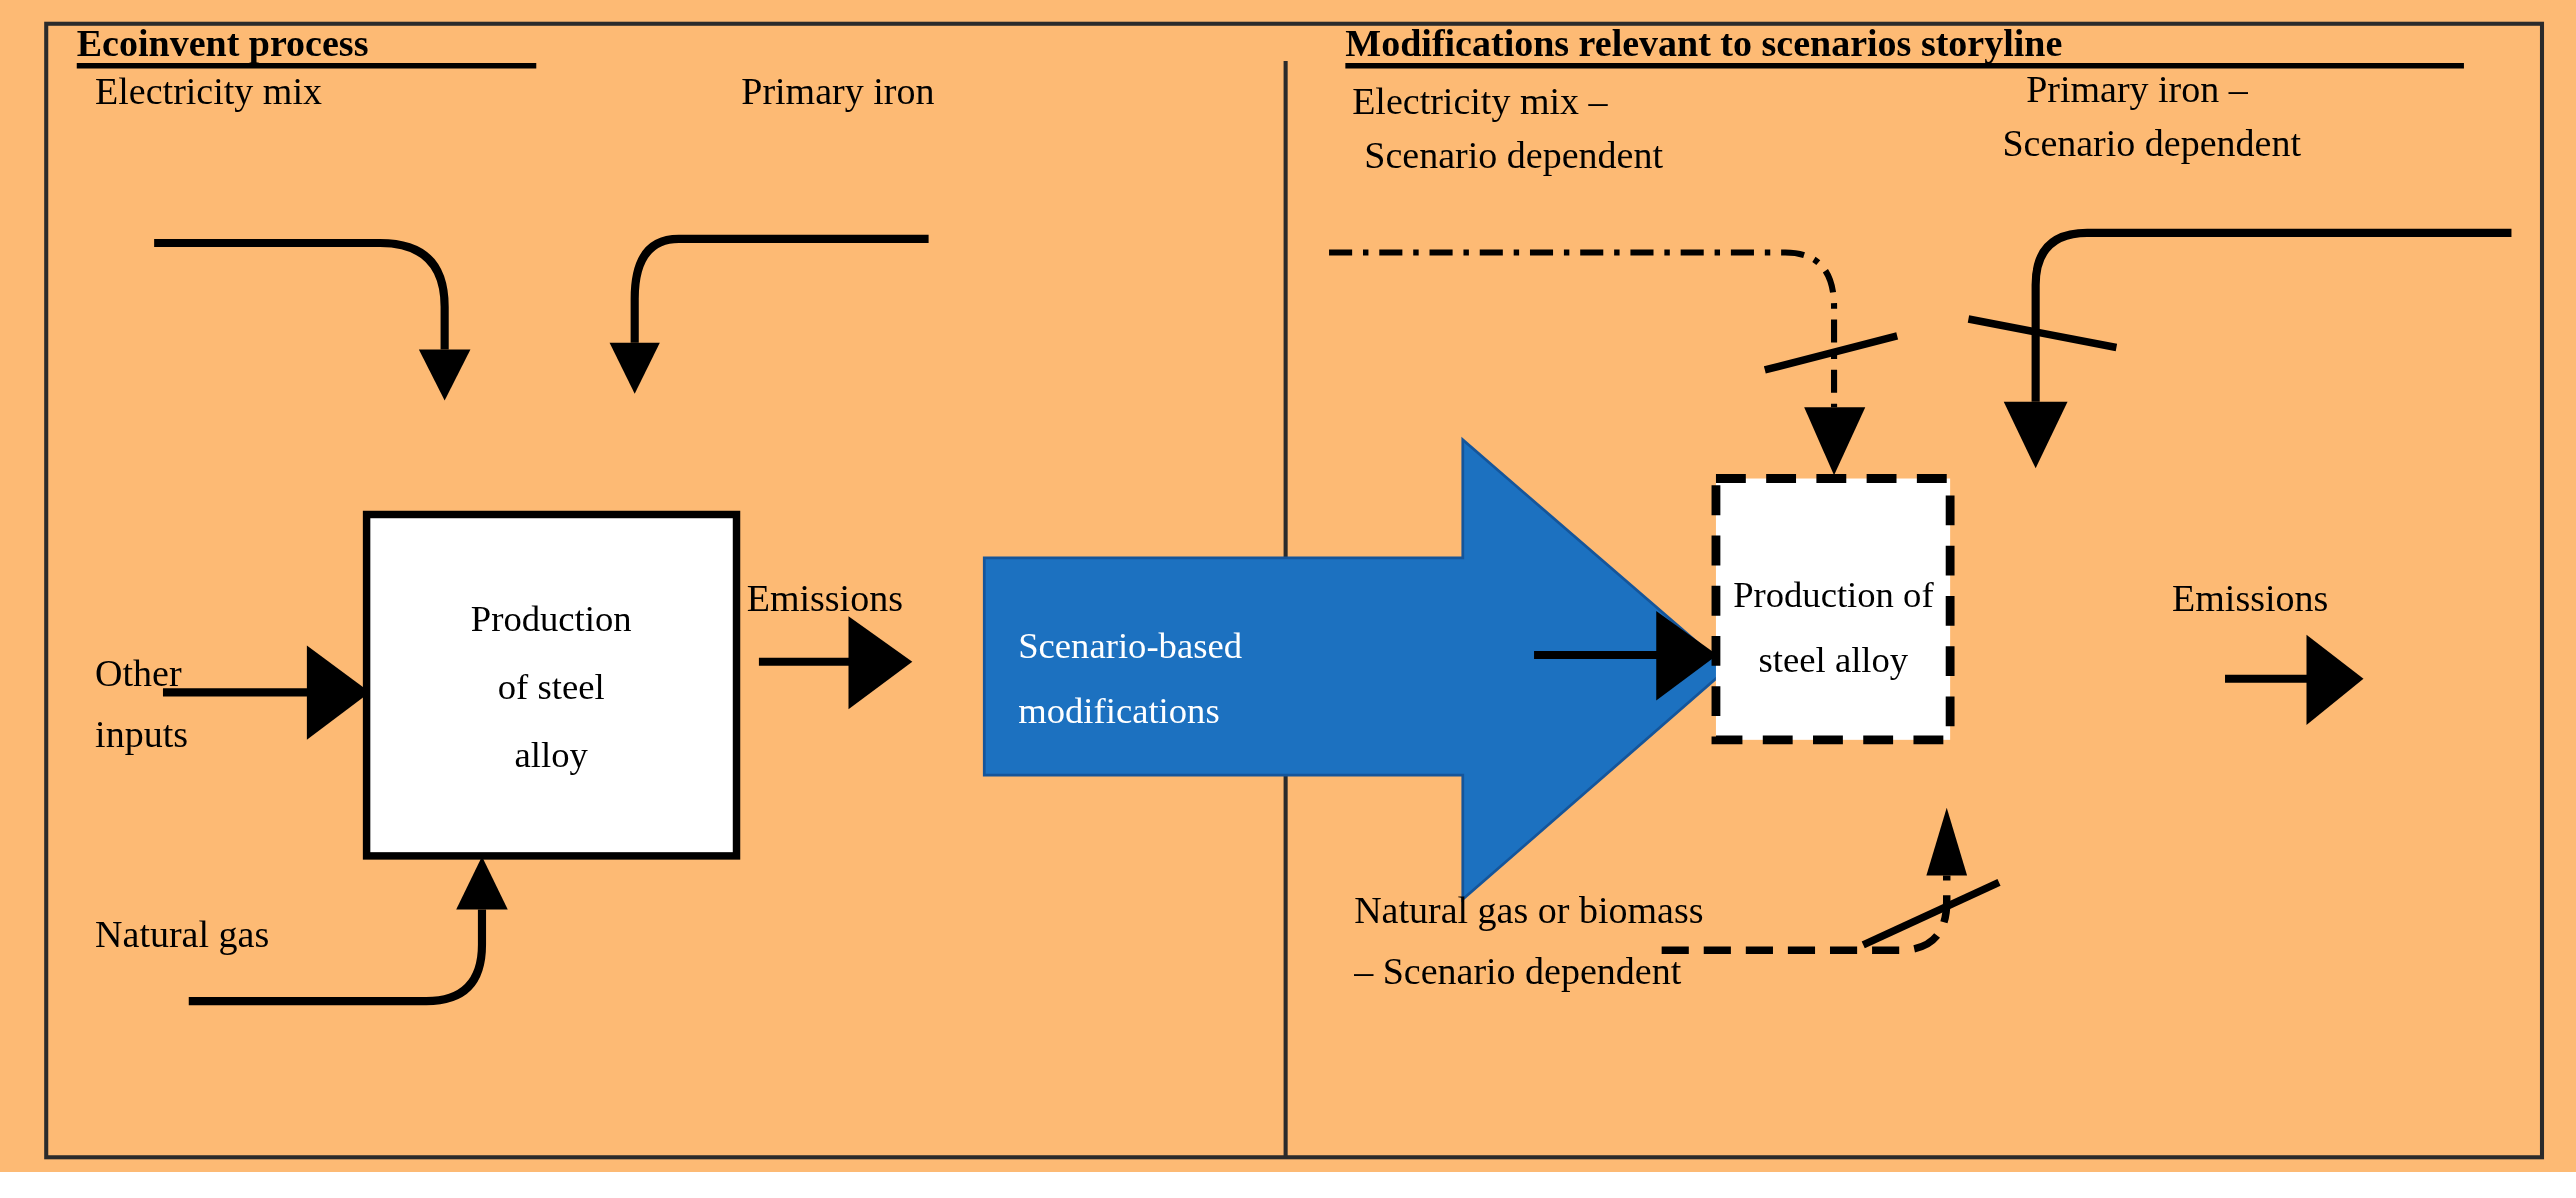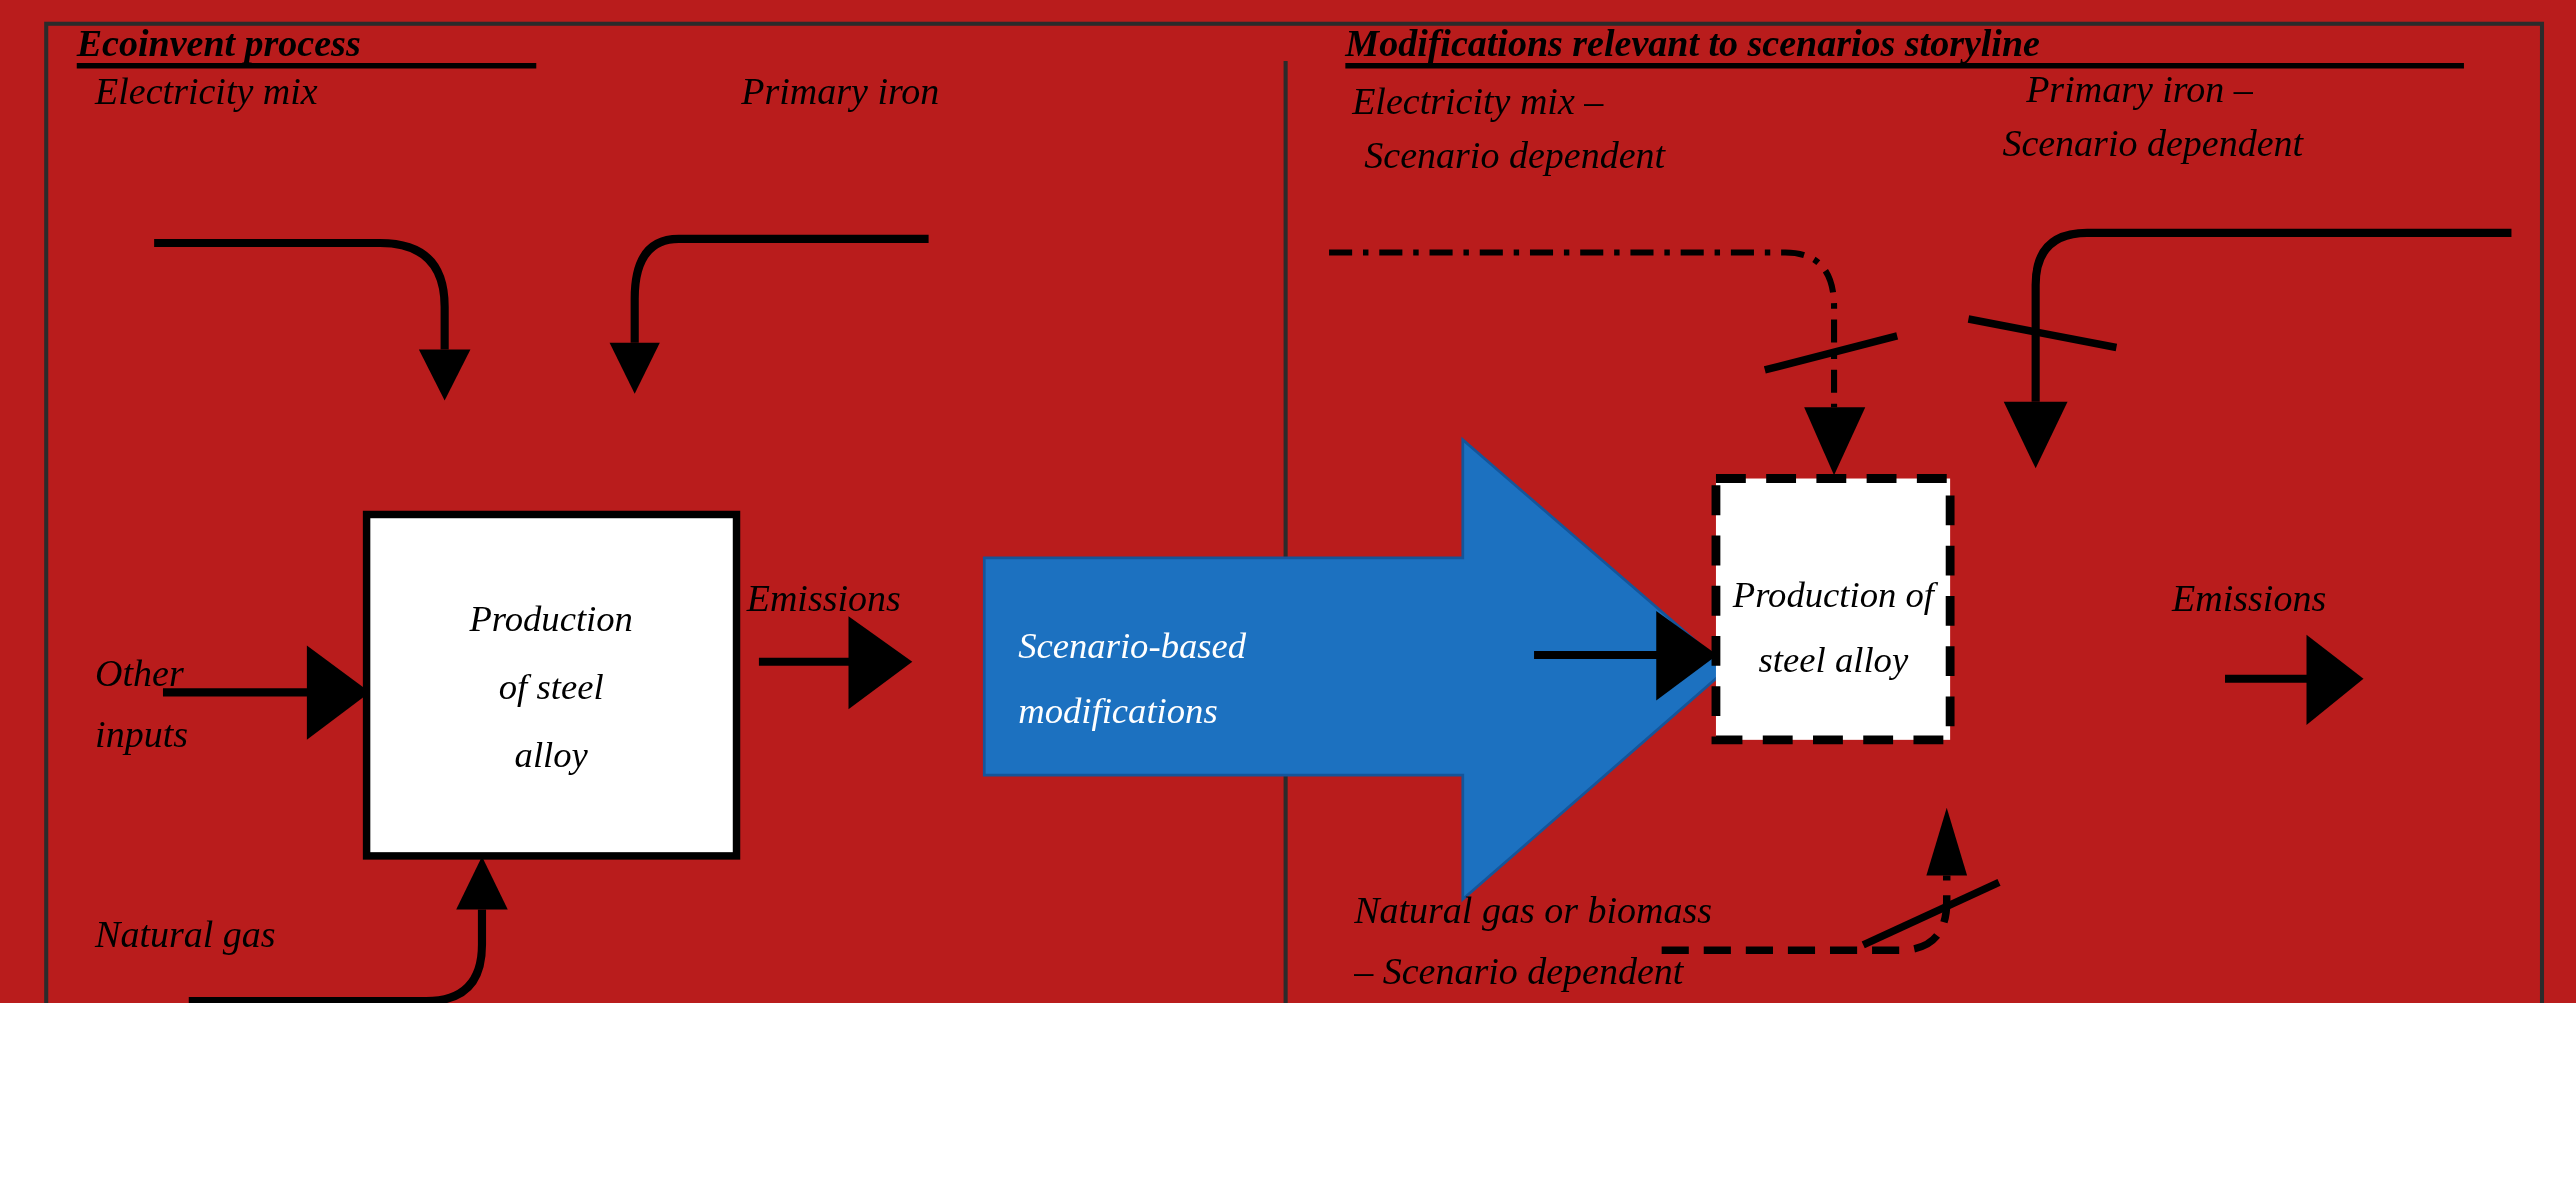--- a/index.html
+++ b/index.html
@@ -6,24 +6,23 @@
     margin: 0;
     padding: 0;
     background: #ffffff;
   }
   body {
     font-family: "Liberation Serif", "DejaVu Serif", serif;
   }
   #stage {
     position: relative;
     width: 2576px;
-    height: 1003px;
-    background: #b91c1c;
+    height: 1172px;
+    background: #fdba74;
     overflow: hidden;
-    font-style: italic;
   }
   svg.diagram {
     position: absolute;
     left: 0;
     top: 0;
     width: 2576px;
     height: 1198px;
   }
   
   .t-title {

